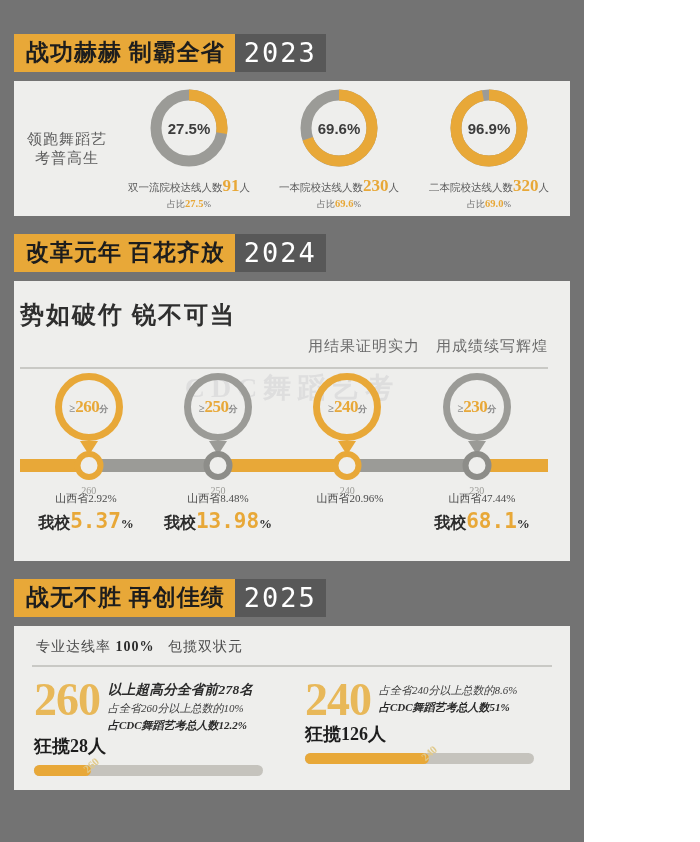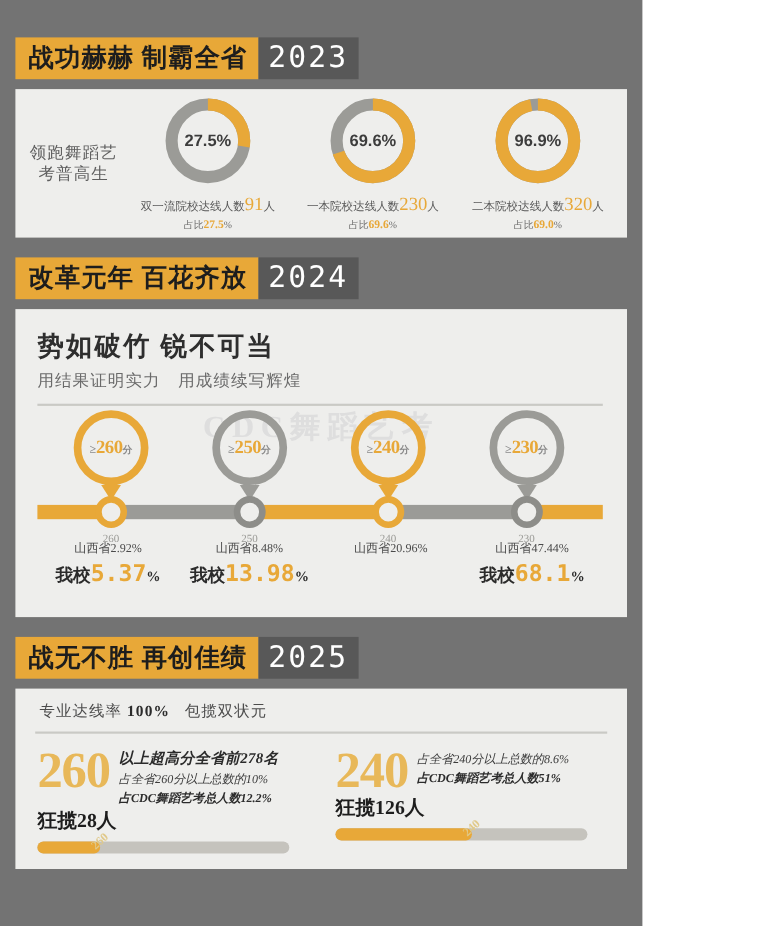--- a/index.html
+++ b/index.html
@@ -71,30 +71,30 @@
   .donut-wrap { position: relative; width: 84px; height: 84px; margin: 0 auto; }
   .donut-wrap svg { display: block; transform: rotate(-90deg); }
   .donut-pct {
     position: absolute; inset: 0;
     display: flex; align-items: center; justify-content: center;
     font-size: 15px; font-weight: bold; color: #3c3c3c;
     font-family: "Liberation Sans", sans-serif;
   }
   .donut-cap { margin-top: 6px; font-size: 10.5px; color: #5a5a5a; white-space: nowrap; }
   .donut-cap .big {
-    font-size: 17px; font-weight: normal; color: #e8a838;
+    font-size: 17px; font-weight: bold; color: #e8a838;
     font-family: "Liberation Serif", serif; letter-spacing: 0px;
   }
   .donut-sub { margin-top: 2px; font-size: 9px; color: #6a6a6a; }
   .donut-sub .num { color: #e8a838; font-weight: bold; font-size: 10.5px; }
 
   
-  .p2024 { height: 280px; padding: 18px 22px 10px 20px; }
+  .p2024 { height: 280px; padding: 18px 22px 10px 6px; }
   .head2024 { font-size: 24px; font-weight: bold; color: #2e2e2e; letter-spacing: 2px; }
-  .sub2024 { font-size: 15px; color: #6a6a6a; margin-top: 6px; letter-spacing: 1px; }
+  .sub2024 { font-size: 15px; color: #6a6a6a; margin-top: 6px; letter-spacing: 1px; text-align: right; }
   .rule { height: 2px; background: #c9c9c5; margin: 11px 0 0 0; }
 
   .watermark {
     position: absolute;
     top: 88px; left: 0; right: 0;
     text-align: center;
     font-size: 28px;
     font-weight: bold;
     color: #dedede;
     letter-spacing: 6px;

